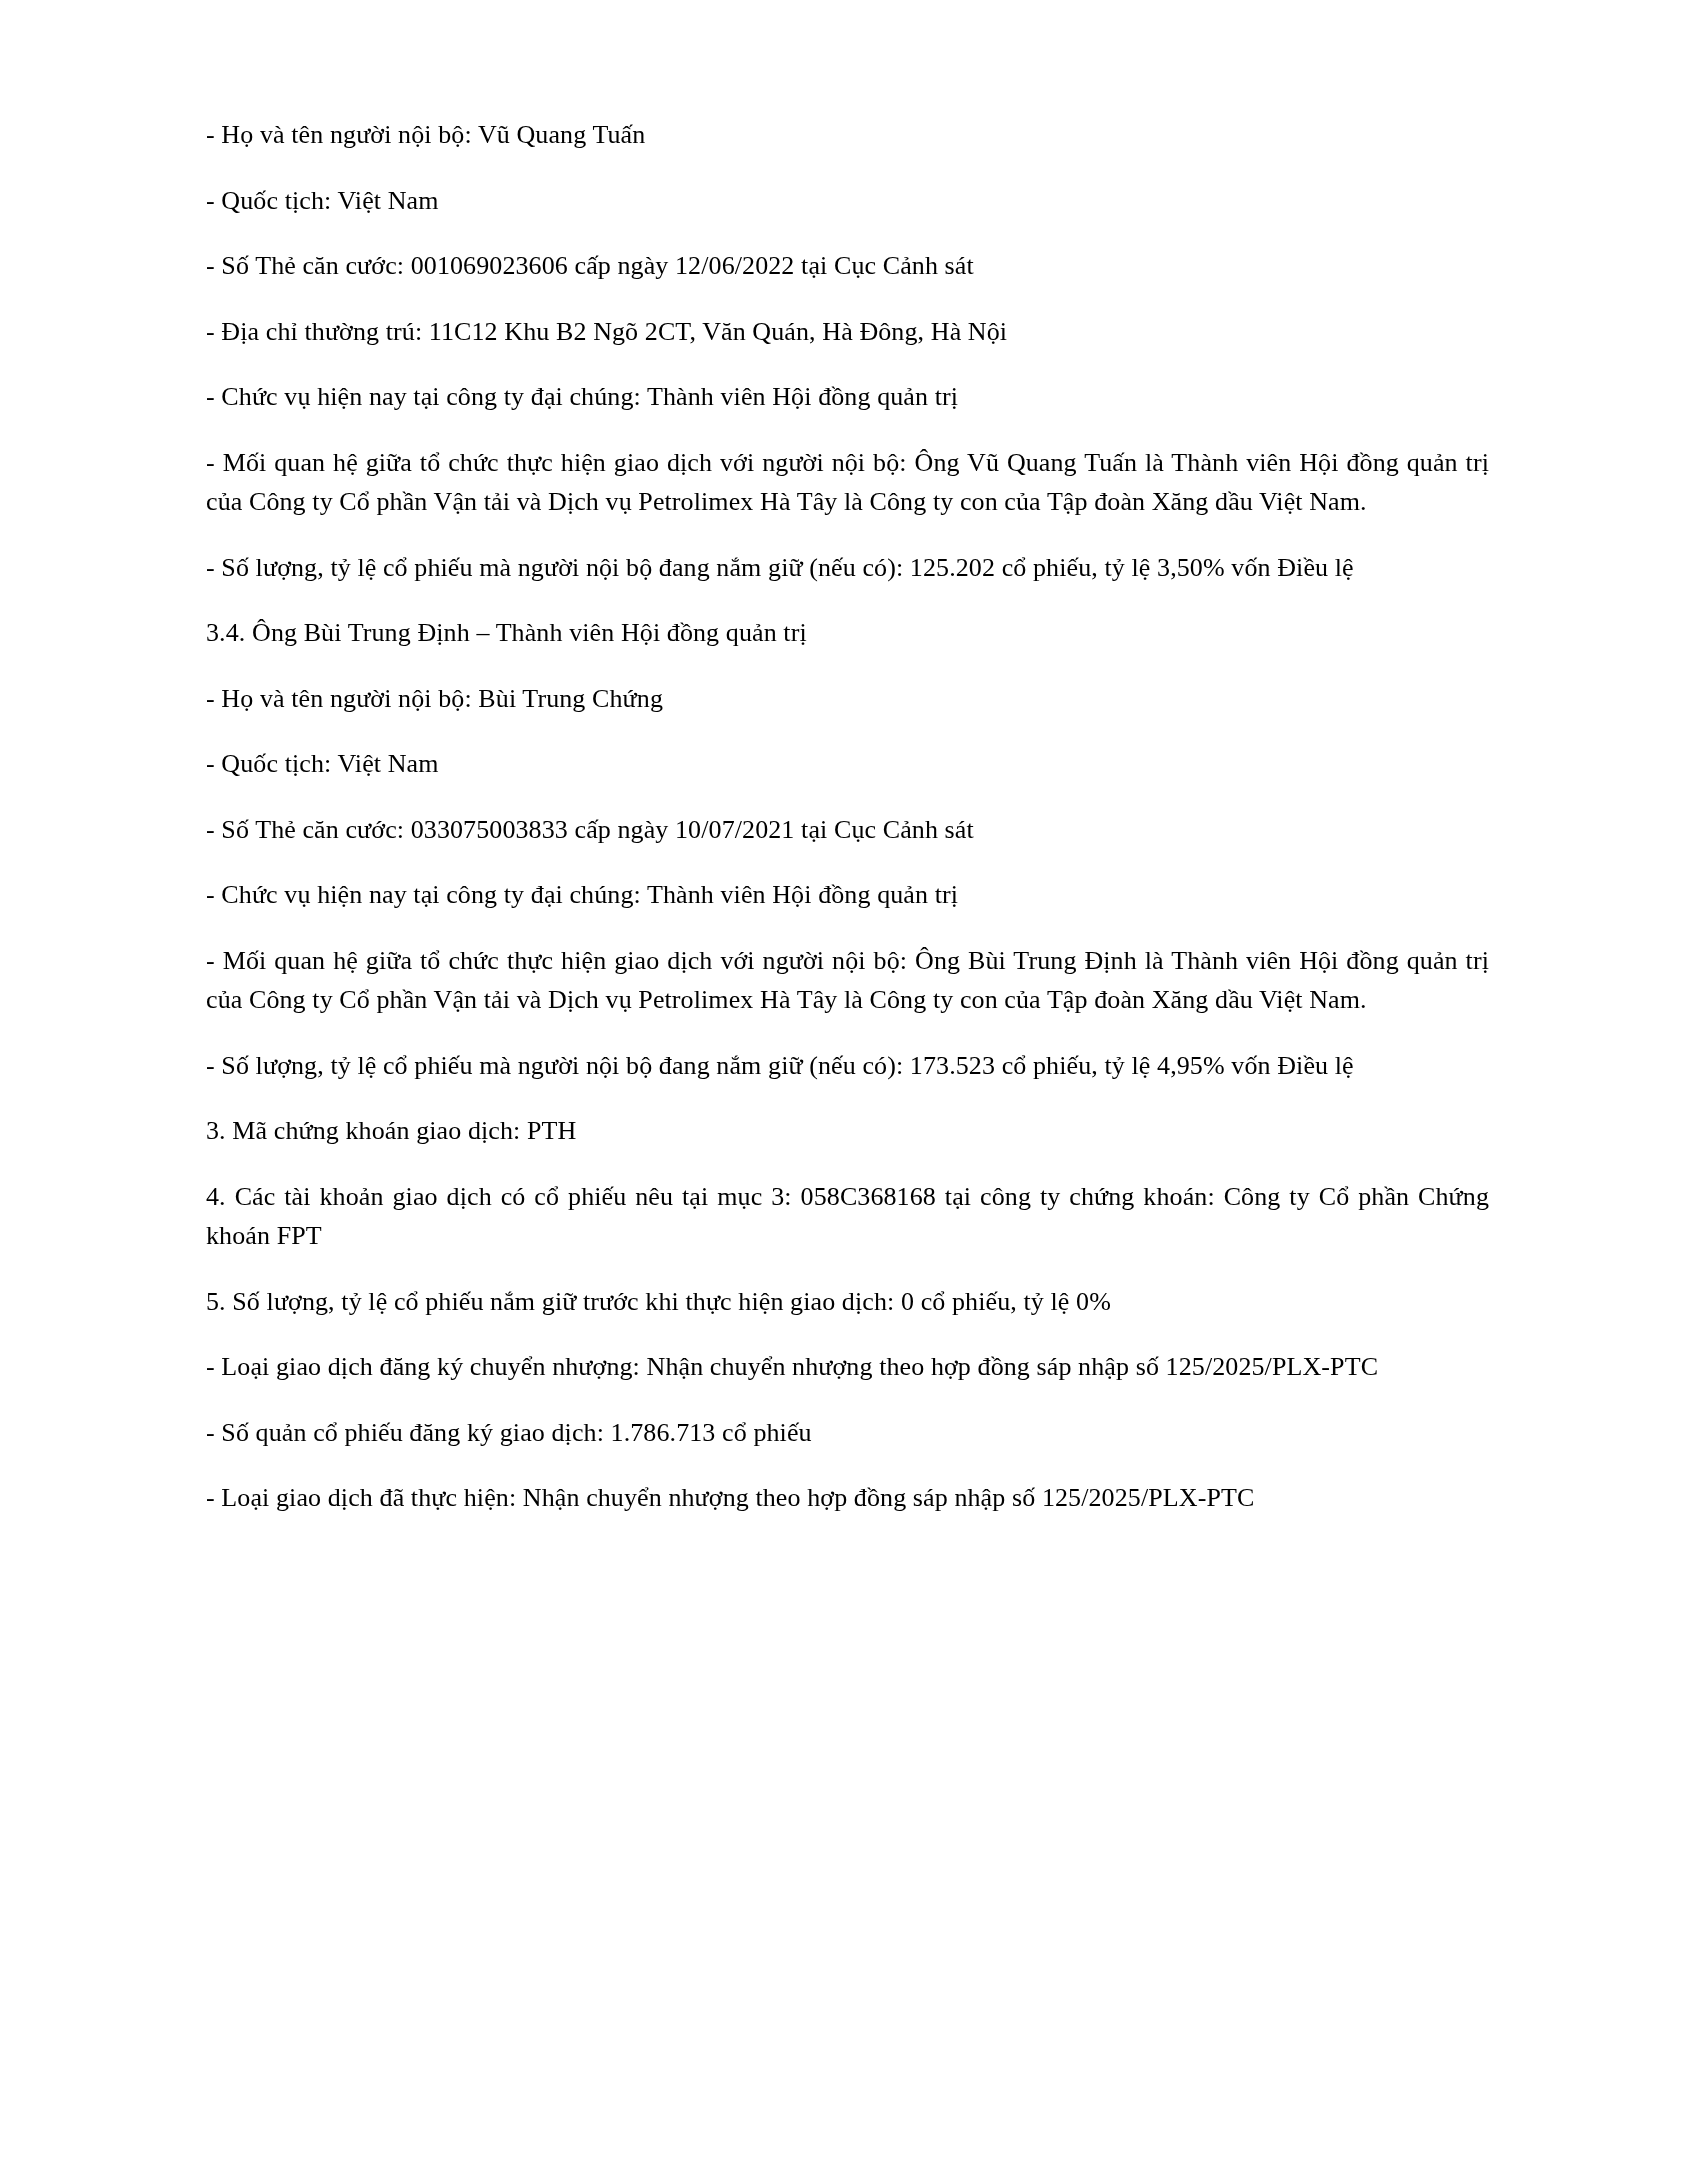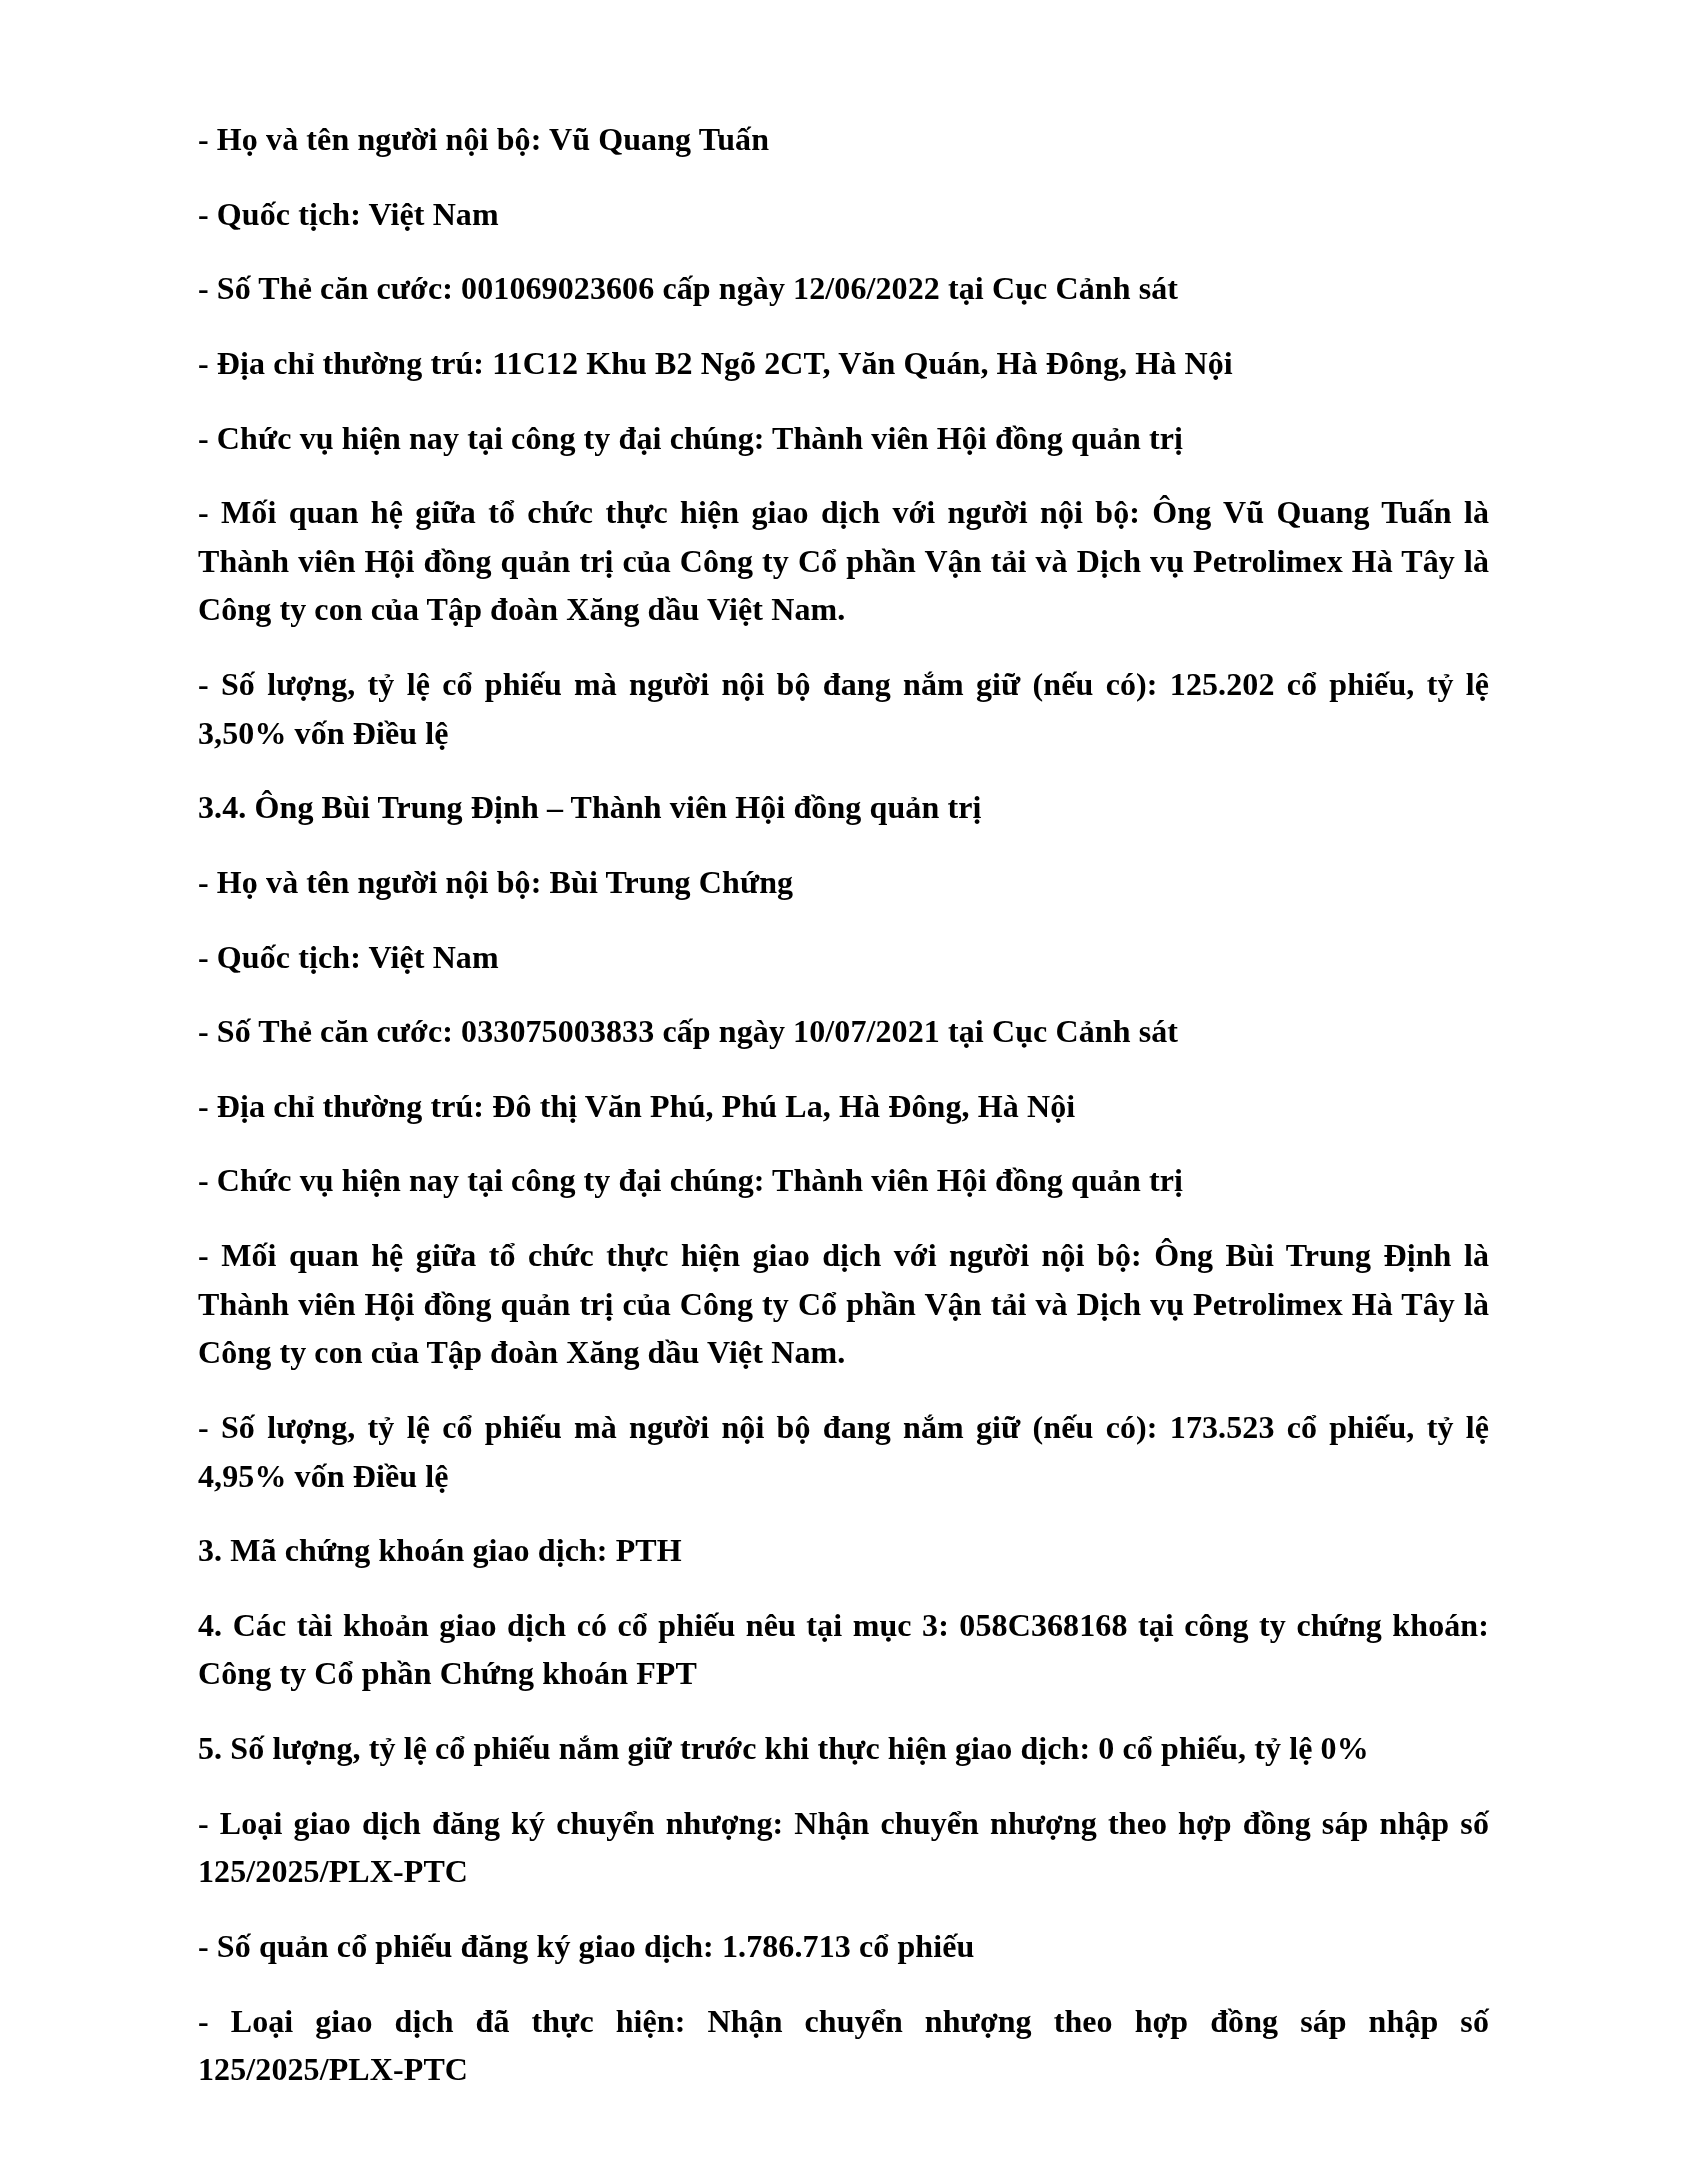--- a/index.html
+++ b/index.html
@@ -17,27 +17,26 @@
     font-family: "Liberation Serif", serif;
     color: #000000;
   }
   .doc-body {
     position: absolute;
     left: 194px;
     top: 115px;
     width: 1295px;
   }
   p.para {
-    margin: 0 0 26px 4px;
-    font-size: 32px;
+    margin: 0 0 26px 12px;
+    font-size: 26px;
     line-height: 1.52;
     text-align: justify;
     text-justify: inter-word;
     letter-spacing: 0.1px;
-    font-weight: bold;
   }
   p.para.nojust {
     text-align: left;
   }
   p.para:last-child {
     margin-bottom: 0;
   }
 </style>
 </head>
 <body>
@@ -49,21 +48,20 @@
     <p class="para nojust">- Quốc tịch: Việt Nam</p>
     <p class="para nojust">- Số Thẻ căn cước: 001069023606 cấp ngày 12/06/2022 tại Cục Cảnh sát</p>
     <p class="para nojust">- Địa chỉ thường trú: 11C12 Khu B2 Ngõ 2CT, Văn Quán, Hà Đông, Hà Nội</p>
     <p class="para nojust">- Chức vụ hiện nay tại công ty đại chúng: Thành viên Hội đồng quản trị</p>
     <p class="para">- Mối quan hệ giữa tổ chức thực hiện giao dịch với người nội bộ: Ông Vũ Quang Tuấn là Thành viên Hội đồng quản trị của Công ty Cổ phần Vận tải và Dịch vụ Petrolimex Hà Tây là Công ty con của Tập đoàn Xăng dầu Việt Nam.</p>
     <p class="para">- Số lượng, tỷ lệ cổ phiếu mà người nội bộ đang nắm giữ (nếu có): 125.202 cổ phiếu, tỷ lệ 3,50% vốn Điều lệ</p>
     <p class="para nojust">3.4. Ông Bùi Trung Định – Thành viên Hội đồng quản trị</p>
     <p class="para nojust">- Họ và tên người nội bộ: Bùi Trung Chứng</p>
     <p class="para nojust">- Quốc tịch: Việt Nam</p>
     <p class="para nojust">- Số Thẻ căn cước: 033075003833 cấp ngày 10/07/2021 tại Cục Cảnh sát</p>
-    <p class="para nojust">- Địa chỉ thường trú: Đô thị Văn Phú, Phú La, Hà Đông, Hà Nội</p>
     <p class="para nojust">- Chức vụ hiện nay tại công ty đại chúng: Thành viên Hội đồng quản trị</p>
     <p class="para">- Mối quan hệ giữa tổ chức thực hiện giao dịch với người nội bộ: Ông Bùi Trung Định là Thành viên Hội đồng quản trị của Công ty Cổ phần Vận tải và Dịch vụ Petrolimex Hà Tây là Công ty con của Tập đoàn Xăng dầu Việt Nam.</p>
     <p class="para">- Số lượng, tỷ lệ cổ phiếu mà người nội bộ đang nắm giữ (nếu có): 173.523 cổ phiếu, tỷ lệ 4,95% vốn Điều lệ</p>
     <p class="para nojust">3. Mã chứng khoán giao dịch: PTH</p>
     <p class="para">4. Các tài khoản giao dịch có cổ phiếu nêu tại mục 3: 058C368168 tại công ty chứng khoán: Công ty Cổ phần Chứng khoán FPT</p>
     <p class="para nojust">5. Số lượng, tỷ lệ cổ phiếu nắm giữ trước khi thực hiện giao dịch: 0 cổ phiếu, tỷ lệ 0%</p>
     <p class="para">- Loại giao dịch đăng ký chuyển nhượng: Nhận chuyển nhượng theo hợp đồng sáp nhập số 125/2025/PLX-PTC</p>
     <p class="para nojust">- Số quản cổ phiếu đăng ký giao dịch: 1.786.713 cổ phiếu</p>
     <p class="para">- Loại giao dịch đã thực hiện: Nhận chuyển nhượng theo hợp đồng sáp nhập số 125/2025/PLX-PTC</p>
 

